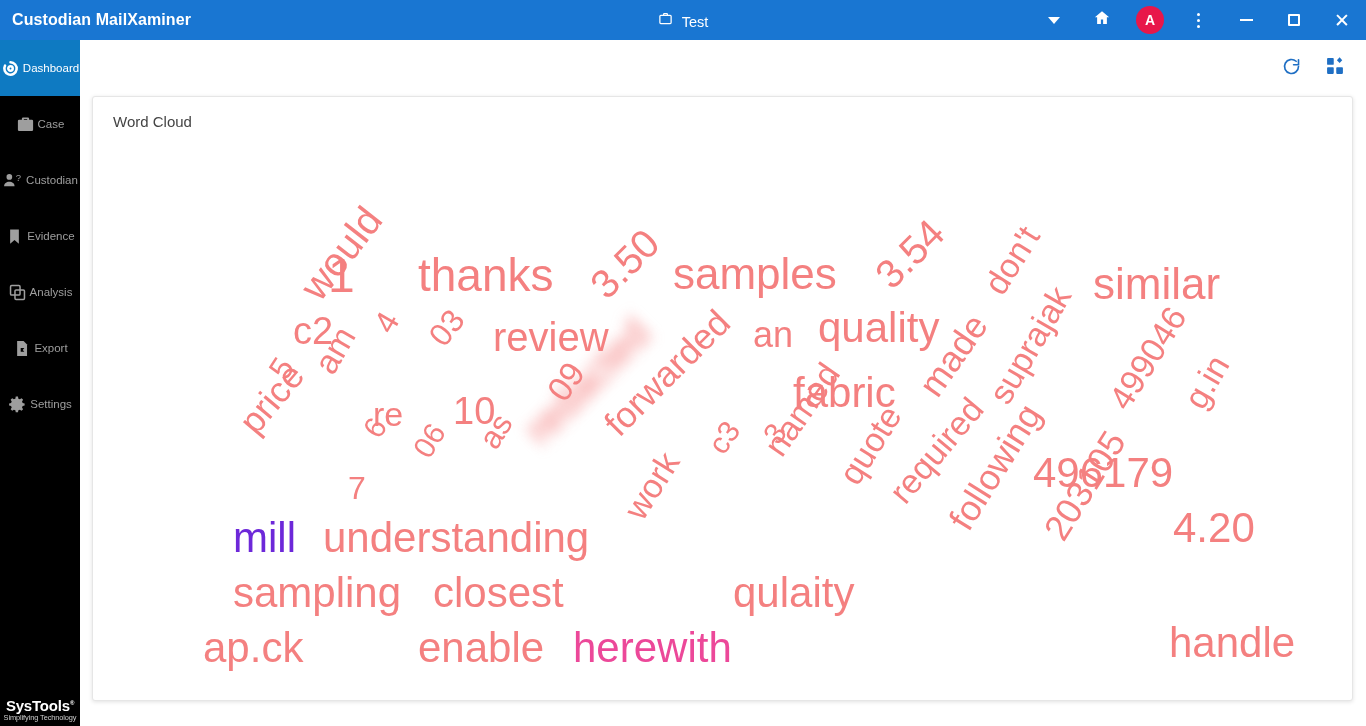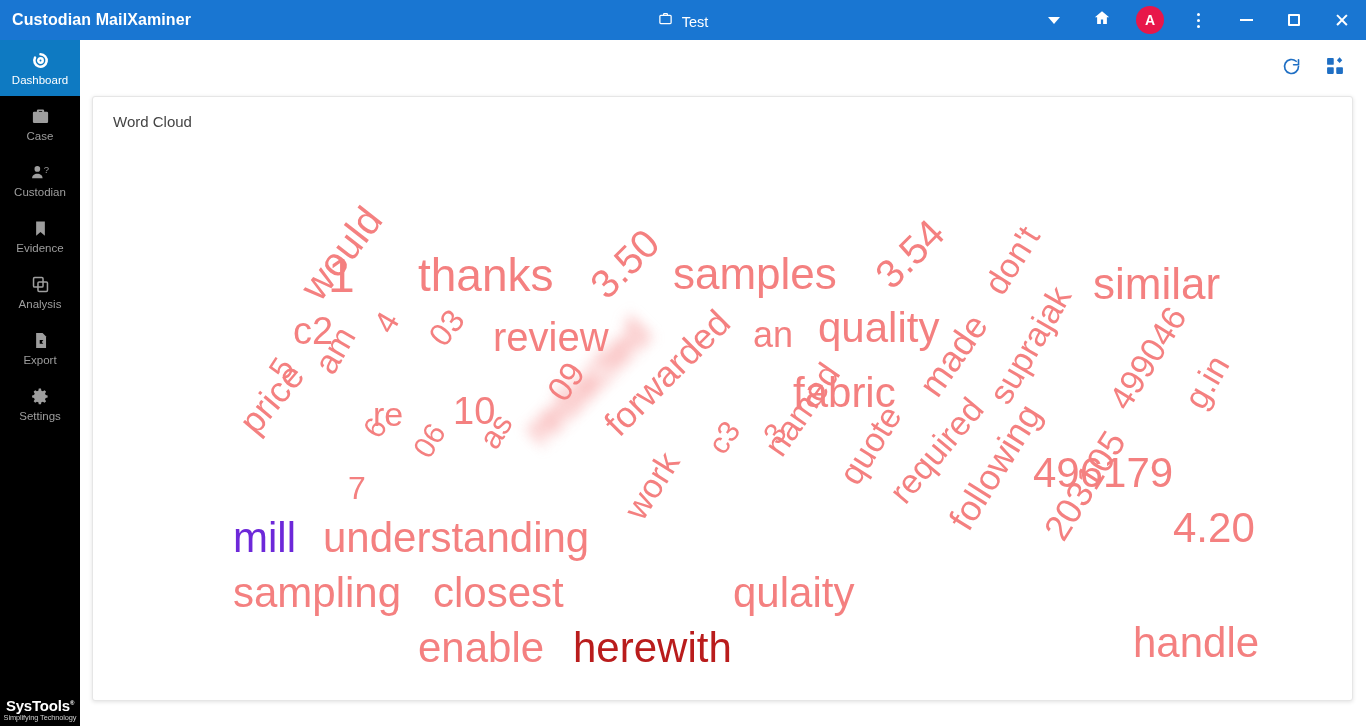--- a/index.html
+++ b/index.html
@@ -60,21 +60,21 @@
 
   
   .sidebar {
     position: absolute; left: 0; top: 40px;
     width: 80px; height: 686px;
     background: #000000;
     color: #9a9a9a;
   }
   .nav-item {
     height: 56px;
-    display: flex; flex-direction: column;
+    display: flex; 
     align-items: center; justify-content: center;
     gap: 3px;
     font-size: 11.5px;
     color: #9e9e9e;
   }
   .nav-item.active { background: #0e7ac2; color: #ffffff; }
   .nav-item .nav-icon { display: flex; align-items: center; justify-content: center; height: 21px; }
   .nav-item .nav-icon svg { display: block; }
 
   .brand {
@@ -325,20 +325,21 @@
         <span class="w" style="left: 610px; top: 345px; font-size: 30px; color: rgb(244, 128, 128); transform: rotate(-55deg);">c3</span>
         <span class="w" style="left: 1080px; top: 410px; font-size: 42px; color: rgb(244, 128, 128); transform: rotate(0deg);">4.20</span>
         <span class="w" style="left: 140px; top: 420px; font-size: 42px; color: #6d28d9; transform: rotate(0deg);">mill</span>
         <span class="w" style="left: 230px; top: 420px; font-size: 42px; color: rgb(244, 128, 128); transform: rotate(0deg);">understanding</span>
         <span class="w" style="left: 525px; top: 410px; font-size: 34px; color: rgb(244, 128, 128); transform: rotate(-58deg);">work</span>
         <span class="w" style="left: 850px; top: 420px; font-size: 36px; color: rgb(244, 128, 128); transform: rotate(-58deg);">following</span>
         <span class="w" style="left: 945px; top: 430px; font-size: 36px; color: rgb(244, 128, 128); transform: rotate(-58deg);">203105</span>
         <span class="w" style="left: 140px; top: 475px; font-size: 42px; color: rgb(244, 128, 128); transform: rotate(0deg);">sampling</span>
         <span class="w" style="left: 640px; top: 475px; font-size: 42px; color: rgb(244, 128, 128); transform: rotate(0deg);">qulaity</span>
         <span class="w" style="left: 340px; top: 475px; font-size: 42px; color: rgb(244, 128, 128); transform: rotate(0deg);">closest</span>
+        <span class="w" style="left: 110px; top: 530px; font-size: 42px; color: rgb(244, 128, 128); transform: rotate(0deg);">ap.ck</span>
         <span class="w" style="left: 325px; top: 530px; font-size: 42px; color: rgb(244, 128, 128); transform: rotate(0deg);">enable</span>
-        <span class="w" style="left: 480px; top: 530px; font-size: 42px; color: #b91c1c; transform: rotate(0deg);">herewith</span>
-        <span class="w" style="left: 1040px; top: 525px; font-size: 42px; color: rgb(244, 128, 128); transform: rotate(0deg);">handle</span>
+        <span class="w" style="left: 480px; top: 530px; font-size: 42px; color: #ec4899; transform: rotate(0deg);">herewith</span>
+        <span class="w" style="left: 1076px; top: 525px; font-size: 42px; color: rgb(244, 128, 128); transform: rotate(0deg);">handle</span>
         <span class="w blurred" style="left: 425px; top: 325px; font-size: 40px; color: rgb(244, 128, 128); transform: rotate(-45deg);">redacted</span>
       </div>
   </div>
 
 </div>
 
 </body></html>

